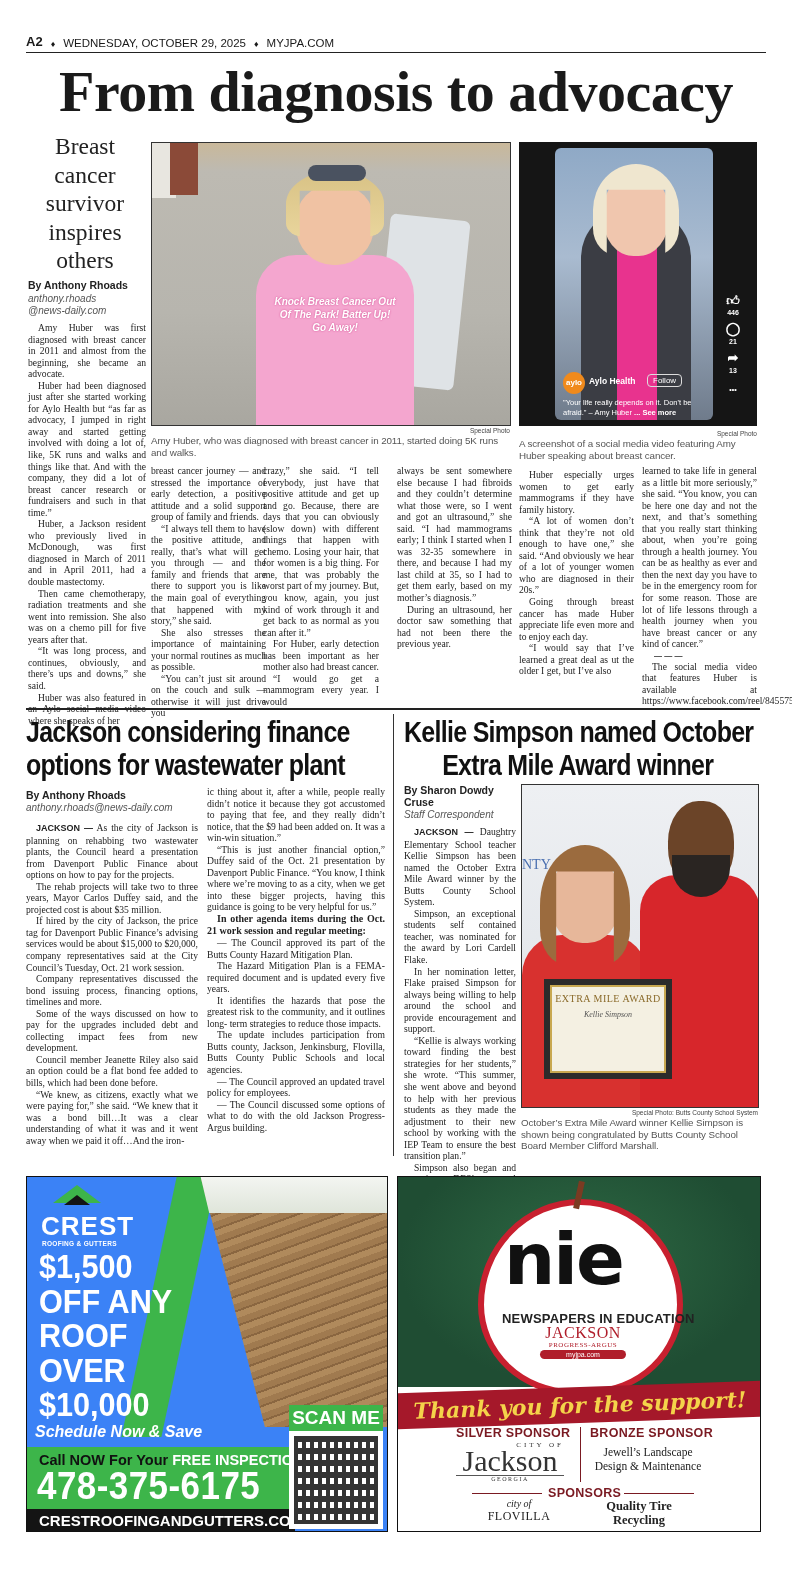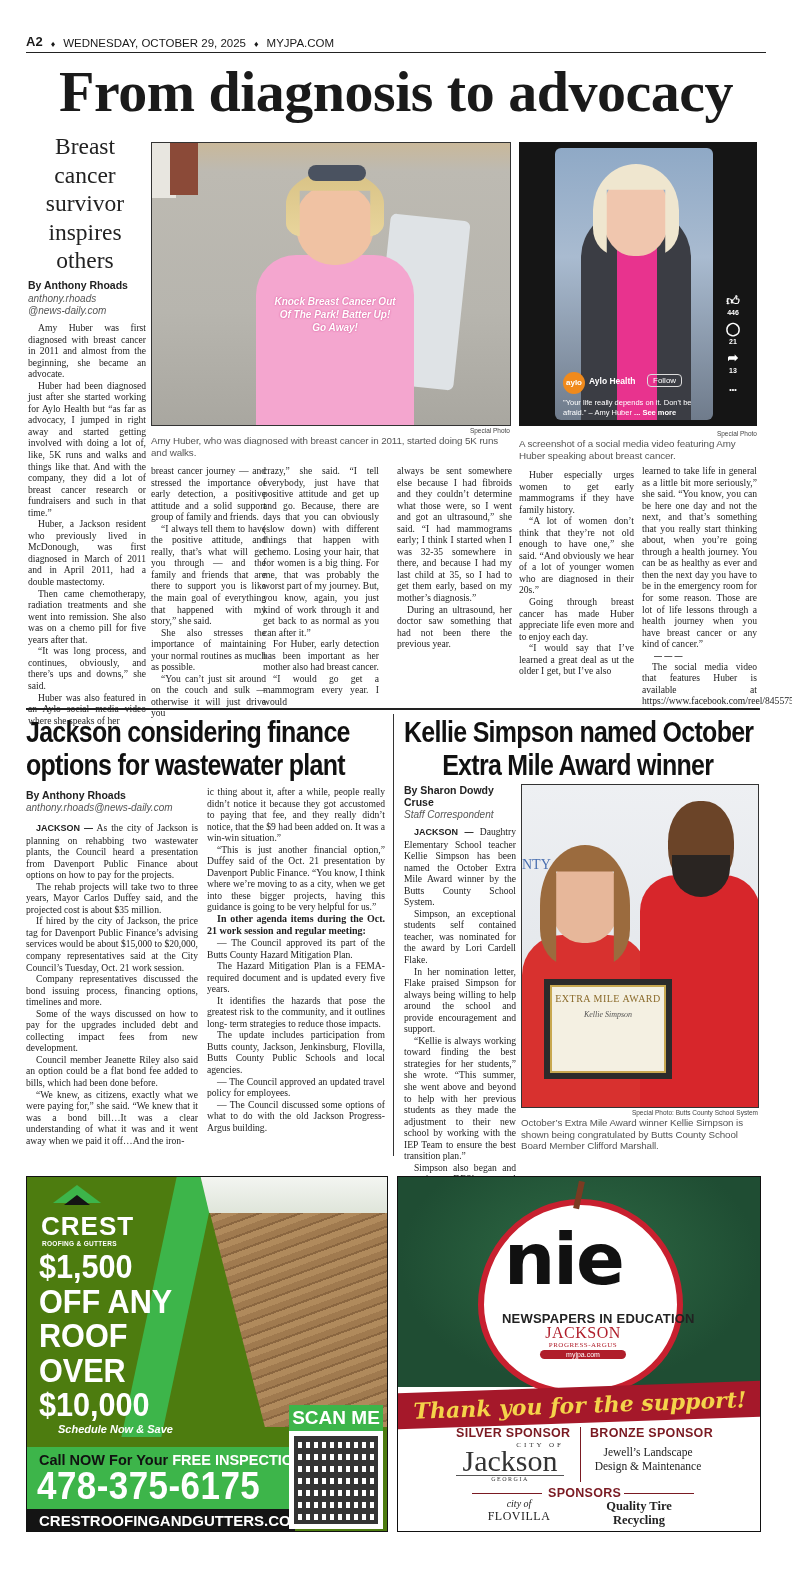--- a/index.html
+++ b/index.html
@@ -27,28 +27,28 @@
   .photo { overflow: hidden; border: 1px solid #333; }
   .credit { font-family: "Liberation Sans", sans-serif; font-size: 6.5px; color: #444; text-align: right; }
   .caption { font-family: "Liberation Sans", sans-serif; font-size: 9.8px; line-height: 11.5px; color: #555; letter-spacing: -0.1px; }
 
   .sec-head { font-family: "Liberation Sans", sans-serif; font-weight: bold; font-size: 29px; line-height: 33px; letter-spacing: -0.8px; color: #111; transform: scaleX(0.86); transform-origin: left top; white-space: nowrap; }
 
   .vrule { background: #333; width: 1px; }
 
   
   .ad { overflow: hidden; border: 1px solid #111; }
-  .crest { left: 26px; top: 1176px; width: 362px; height: 356px; background: #4d7c0f; }
+  .crest { left: 26px; top: 1176px; width: 362px; height: 356px; background: #3b82f6; }
   .crest .roof { position: absolute; left: 148px; top: 0; width: 214px; height: 250px; background: repeating-linear-gradient(160deg, #a07a4f 0 6px, #8a6640 6px 8px, #b08a5c 8px 14px); clip-path: polygon(12% 0, 100% 0, 100% 100%, 42% 100%); }
   .crest .sky { position: absolute; left: 148px; top: 0; width: 214px; height: 36px; background: linear-gradient(#f3f5f1, #dfe5da); clip-path: polygon(12% 0, 100% 0, 100% 100%, 16% 100%); }
   .crest .greenstripe { position: absolute; left: 122px; top: 0; width: 40px; height: 260px; background: #3db54a; transform: skewX(-12deg); }
   .crest .brand { position: absolute; left: 14px; top: 34px; color: #fff; font-family: "Liberation Sans", sans-serif; font-weight: bold; font-size: 26px; letter-spacing: 1px; }
   .crest .brand-sub { position: absolute; left: 15px; top: 63px; color: #fff; font-family: "Liberation Sans", sans-serif; font-weight: bold; font-size: 6.5px; letter-spacing: 0.3px; }
   .crest .offer { position: absolute; left: 12px; top: 72px; color: #fff; font-family: "Liberation Sans", sans-serif; font-weight: bold; font-size: 34px; line-height: 34.5px; transform: scaleX(0.9); transform-origin: left top; }
-  .crest .sched { position: absolute; left: 31px; top: 246px; color: #fff; font-family: "Liberation Sans", sans-serif; font-weight: bold; font-style: italic; font-size: 11px; }
+  .crest .sched { position: absolute; left: 8px; top: 246px; color: #fff; font-family: "Liberation Sans", sans-serif; font-weight: bold; font-style: italic; font-size: 16px; }
   .crest .callbar { position: absolute; left: 0; top: 270px; width: 268px; height: 86px; background: #3db54a; }
   .crest .call1 { position: absolute; left: 12px; top: 275px; font-family: "Liberation Sans", sans-serif; font-weight: bold; font-size: 14.5px; color: #111; white-space: nowrap; }
   .crest .call1 span { color: #fff; }
   .crest .phone { position: absolute; left: 10px; top: 288px; font-family: "Liberation Sans", sans-serif; font-weight: bold; font-size: 38px; color: #fff; letter-spacing: 0.5px; transform: scaleX(0.92); transform-origin: left top; white-space: nowrap; }
   .crest .url { position: absolute; left: 0; top: 332px; width: 268px; height: 24px; background: #141414; color: #fff; font-family: "Liberation Sans", sans-serif; font-weight: bold; font-size: 15px; padding-left: 12px; line-height: 24px; white-space: nowrap; }
   .crest .scan { position: absolute; left: 262px; top: 228px; width: 94px; height: 26px; background: #3db54a; color: #fff; font-family: "Liberation Sans", sans-serif; font-weight: bold; font-size: 19px; text-align: center; line-height: 26px; }
   .crest .qr { position: absolute; left: 262px; top: 254px; width: 94px; height: 98px; background: #fff; padding: 5px; }
   .qr-grid { width: 100%; height: 100%; background:
       linear-gradient(90deg, #111 50%, transparent 50%) 0 0 / 8px 8px,
       linear-gradient(#111 50%, transparent 50%) 0 0 / 12px 12px; opacity: 0.85; }

